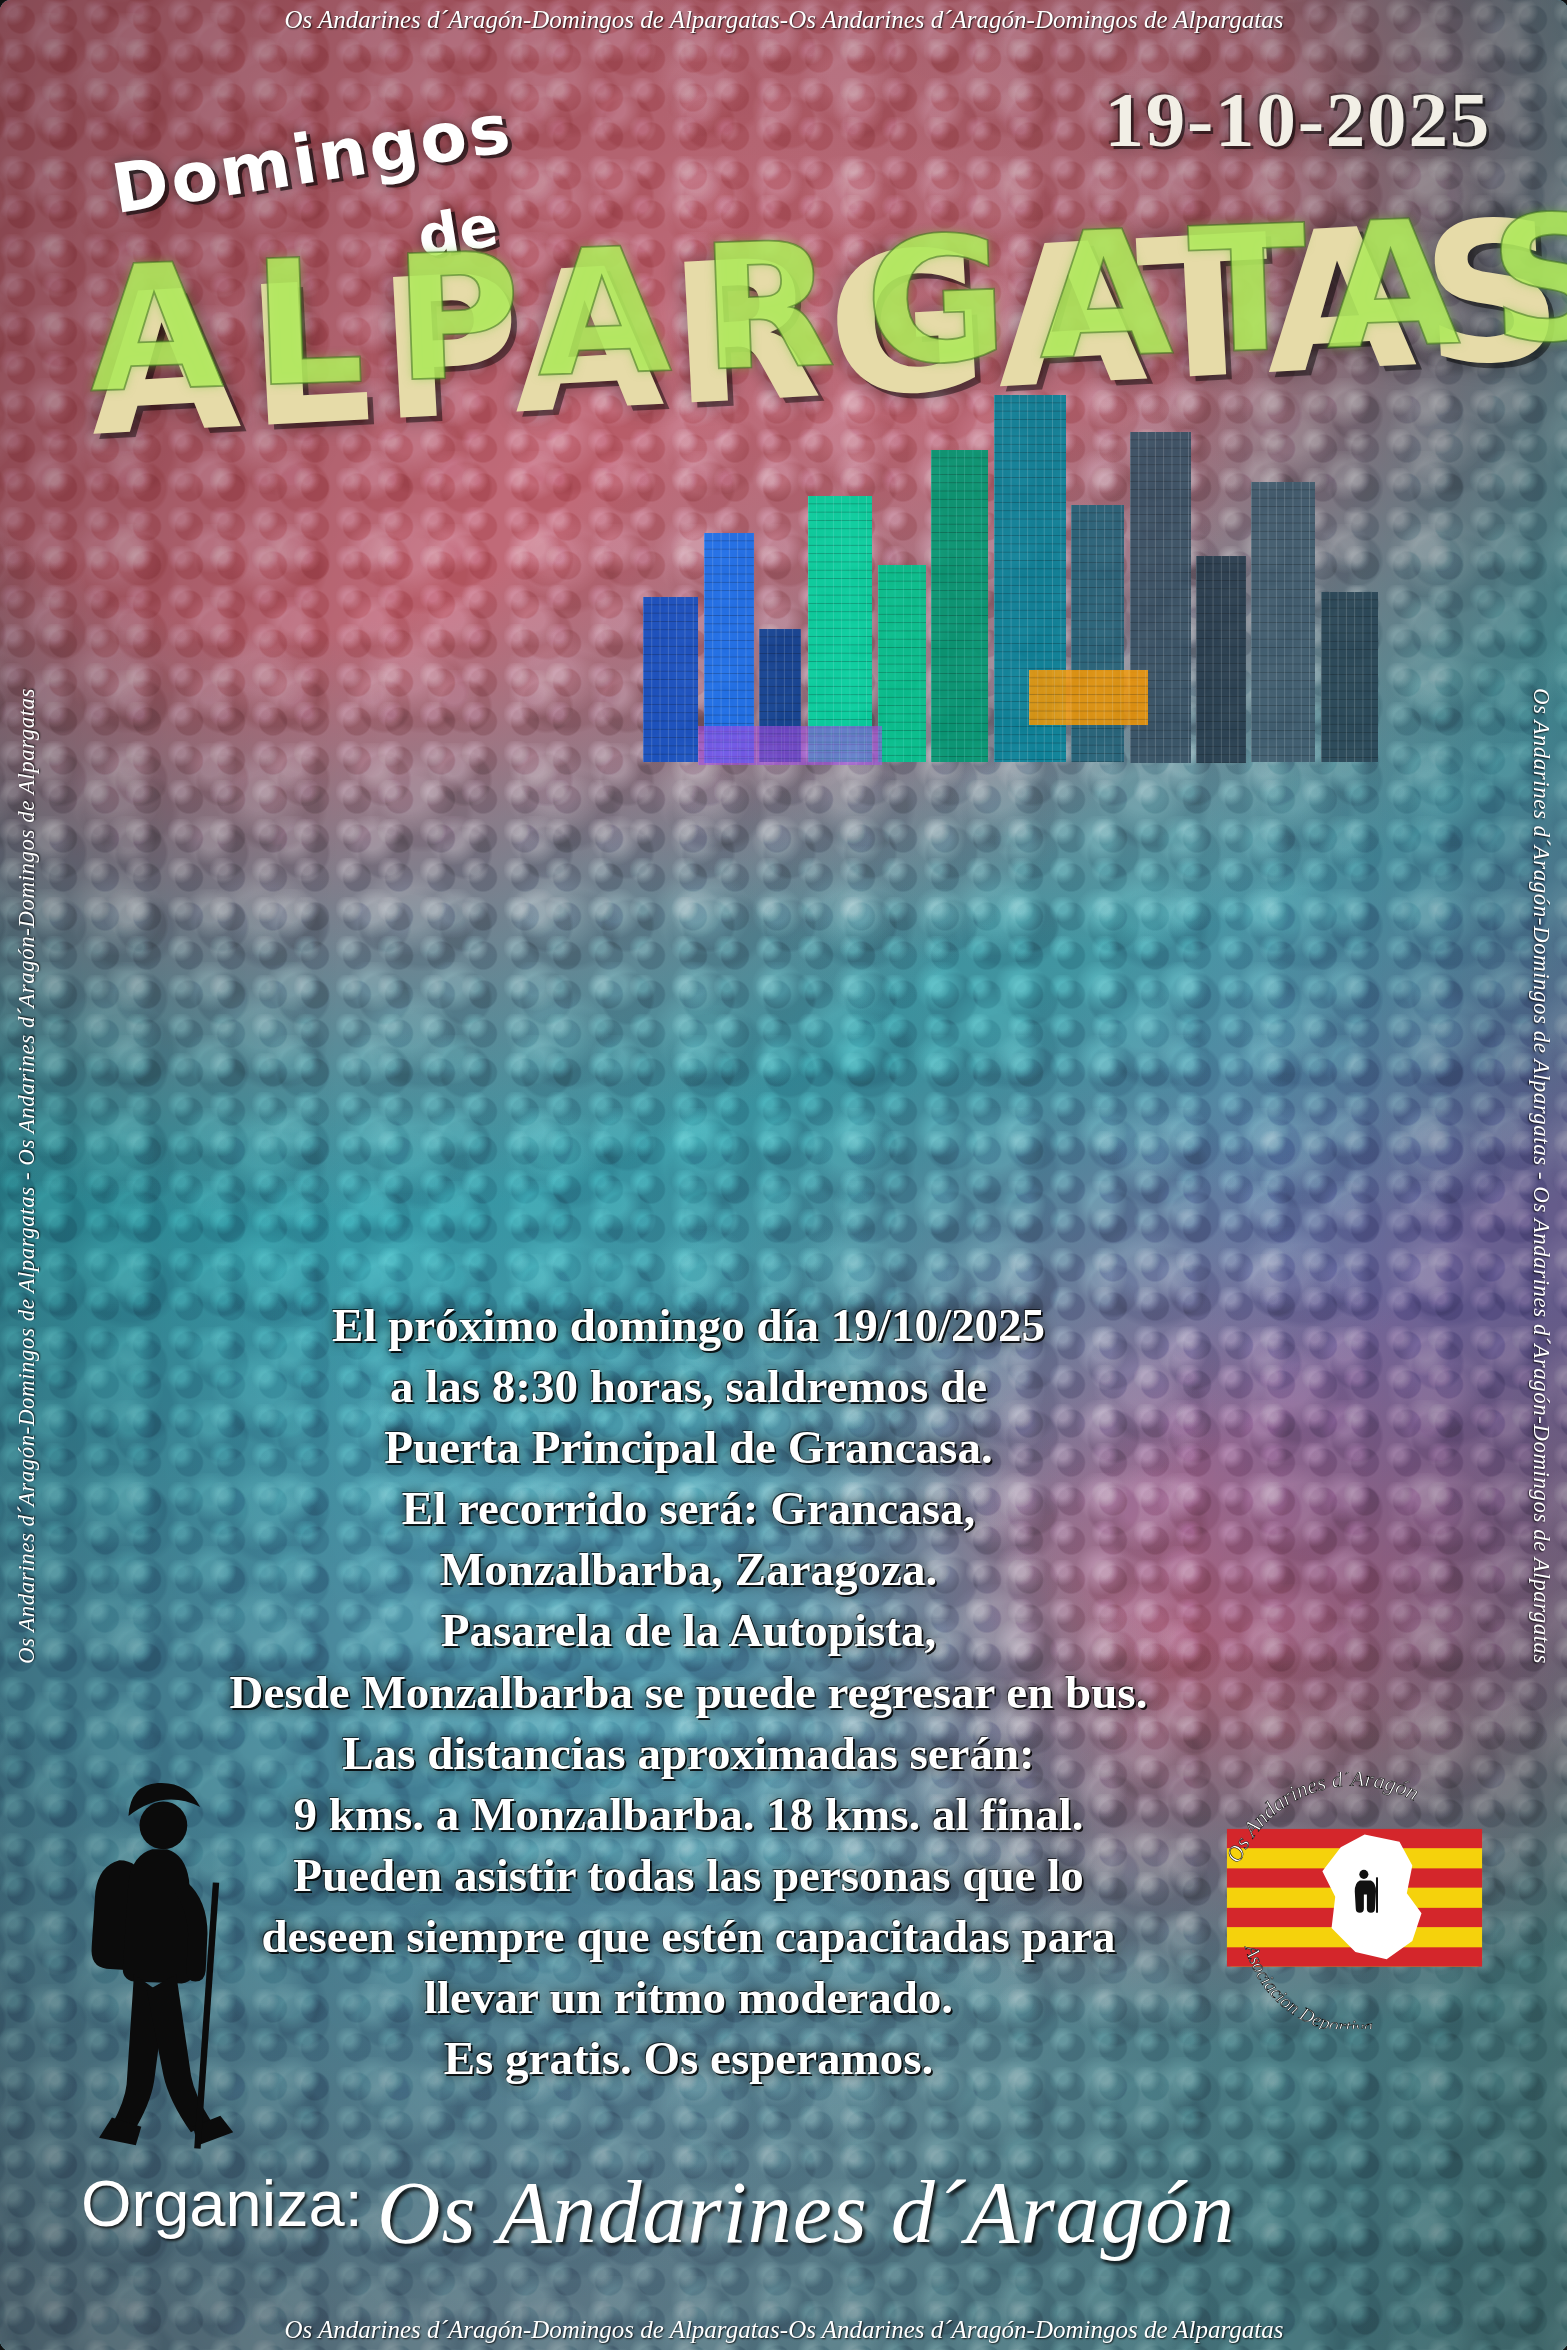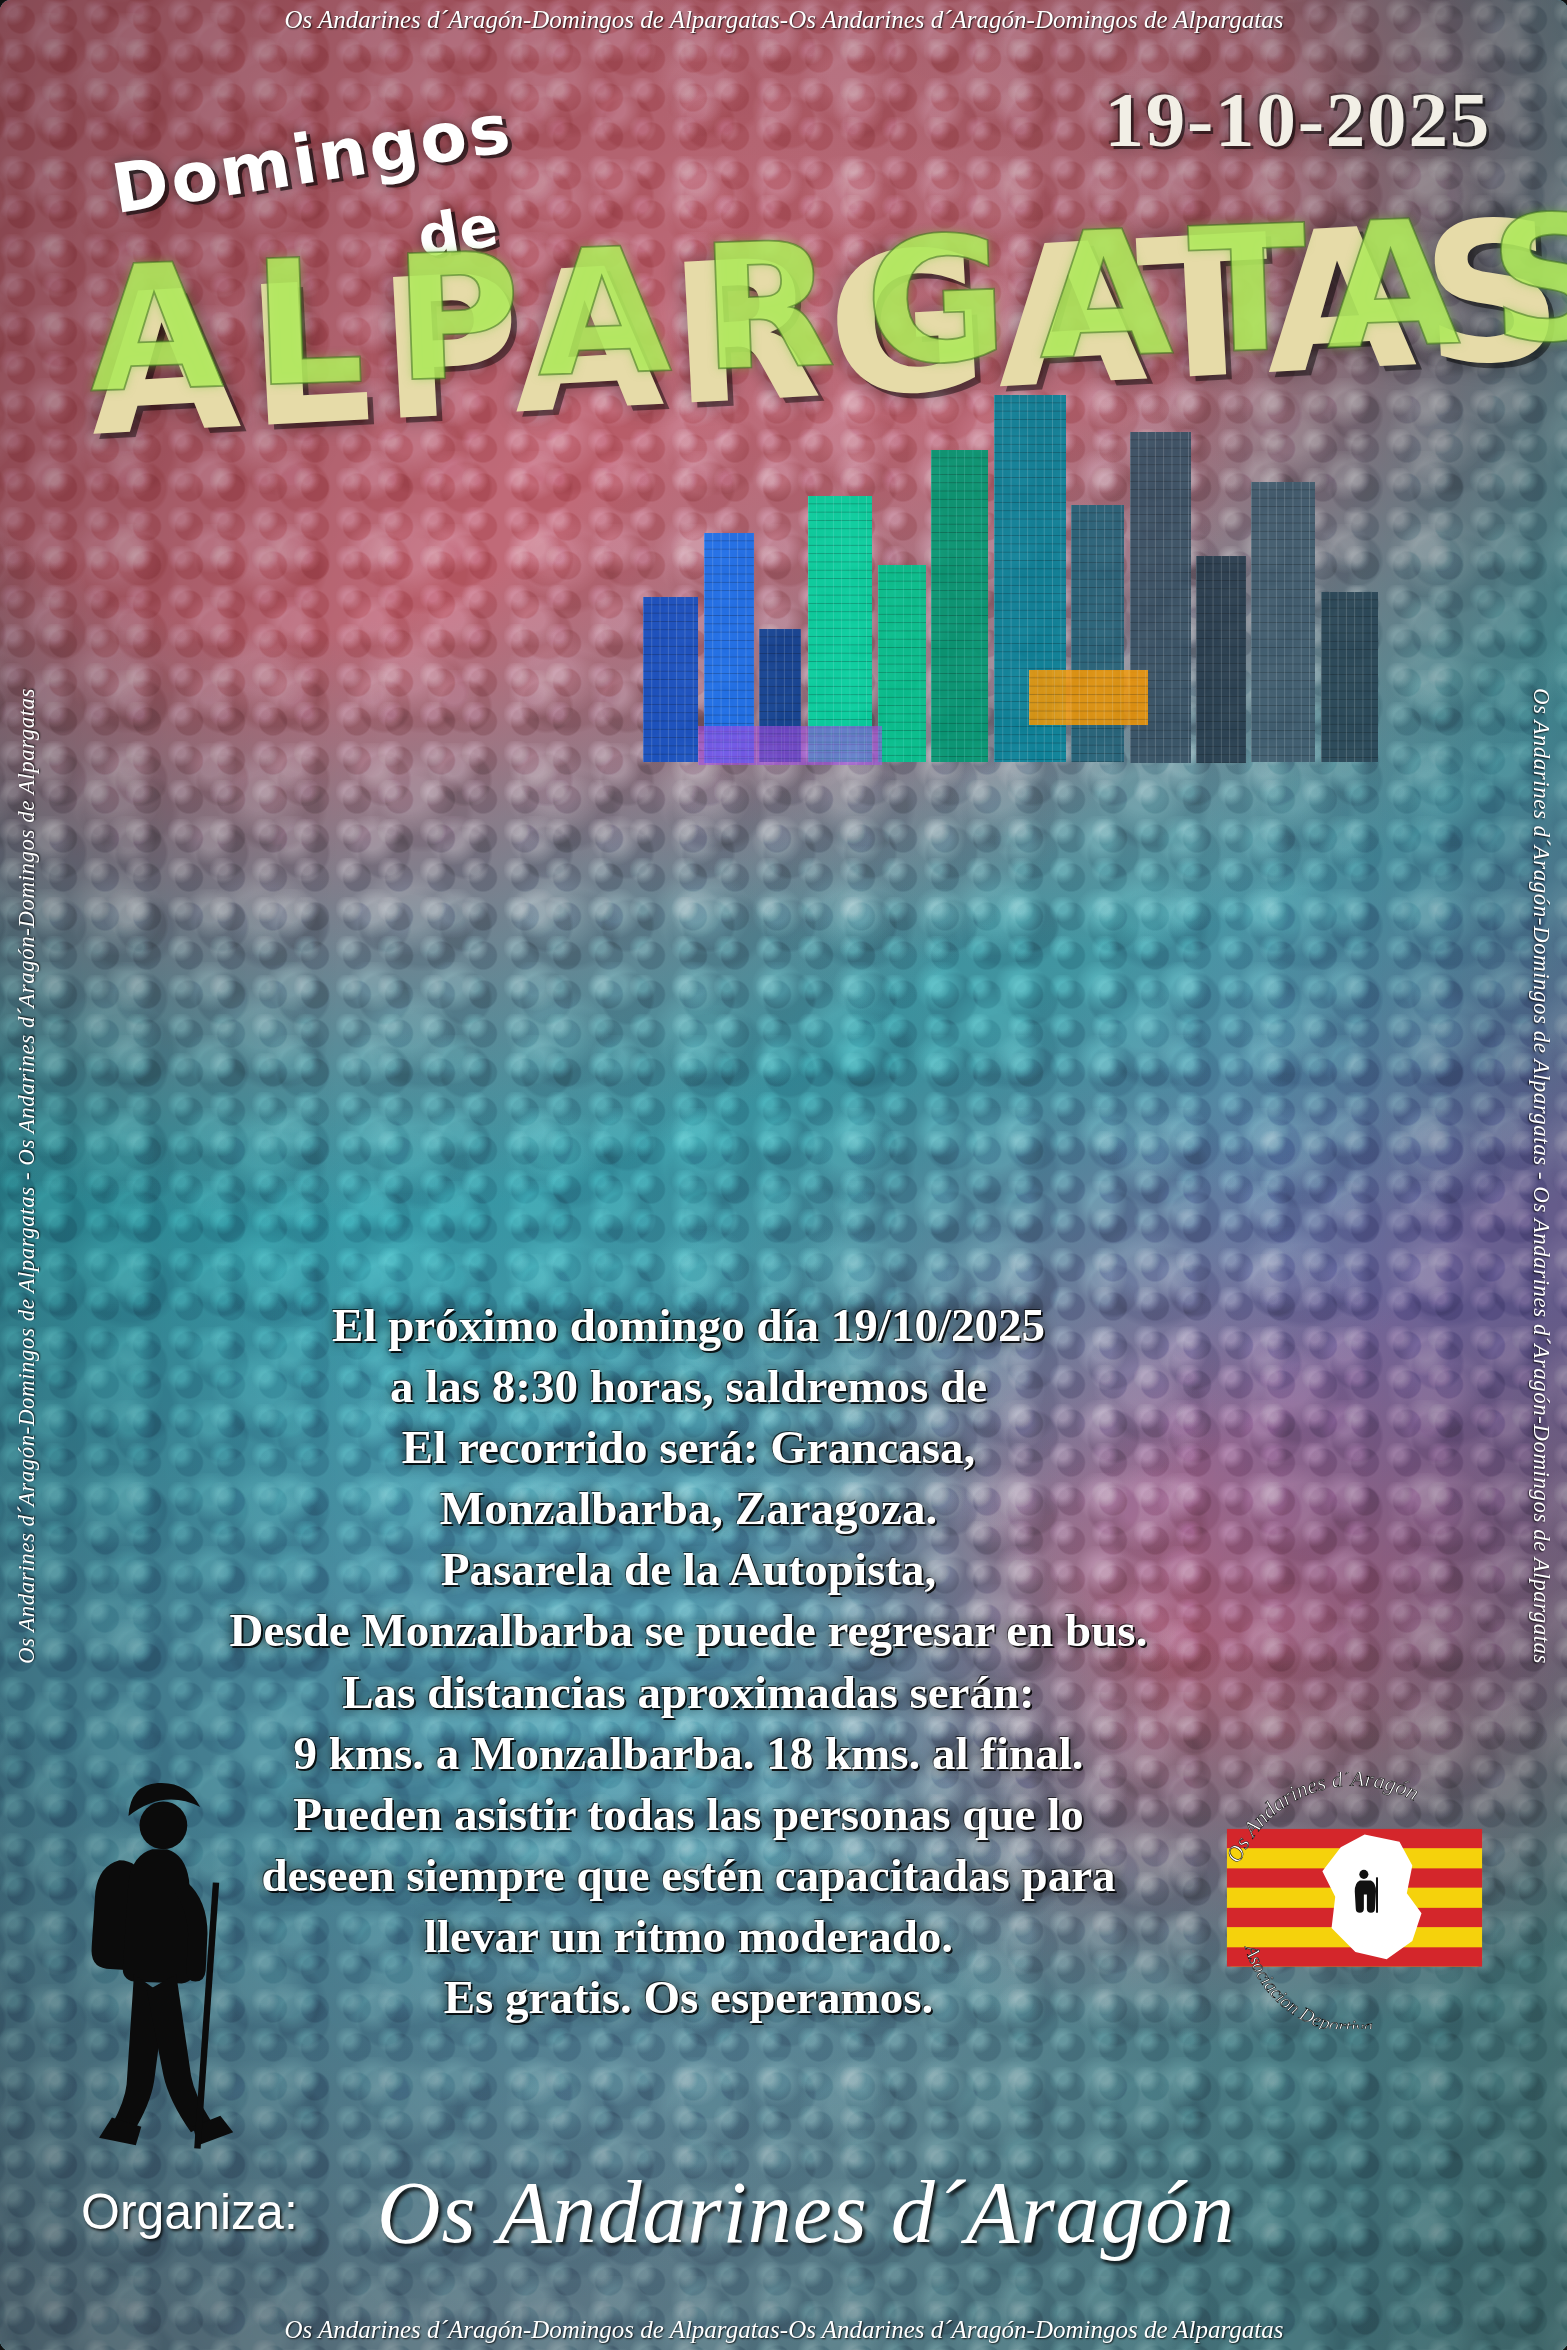--- a/index.html
+++ b/index.html
@@ -247,21 +247,21 @@
     width: 303px;
     height: 257px;
   }
 
   
   .organiza-label {
     position: absolute;
     left: 81px;
     bottom: 110px;
     font-family: "Liberation Sans", sans-serif;
-    font-size: 50px;
+    font-size: 65px;
     color: #ffffff;
     text-shadow: 1.8px 1.8px 2.8px rgba(0,0,0,.8);
   }
   .organiza-name {
     position: absolute;
     left: 377px;
     bottom: 88px;
     font-family: "Liberation Serif", serif;
     font-style: italic;
     font-size: 88px;
@@ -310,20 +310,21 @@
   <div class="date">19-10-2025</div>
 
   <div class="title-domingos">Domingos</div>
   <div class="title-de">de</div>
   <div class="title-alpargatas">ALPARGATAS</div>
   <div class="title-splatter">ALPARGATAS</div>
 
   <div class="body-text">
     <p>El próximo domingo día 19/10/2025</p>
     <p>a las 8:30 horas, saldremos de</p>
+    <p>Puerta Principal de Grancasa.</p>
     <p>El recorrido será: Grancasa,</p>
     <p>Monzalbarba, Zaragoza.</p>
     <p>Pasarela de la Autopista,</p>
     <p>Desde Monzalbarba se puede regresar en bus.</p>
     <p>Las distancias aproximadas serán:</p>
     <p>9 kms. a Monzalbarba. 18 kms. al final.</p>
     <p>Pueden asistir todas las personas que lo</p>
     <p>deseen siempre que estén capacitadas para</p>
     <p>llevar un ritmo moderado.</p>
     <p>Es gratis. Os esperamos.</p>

